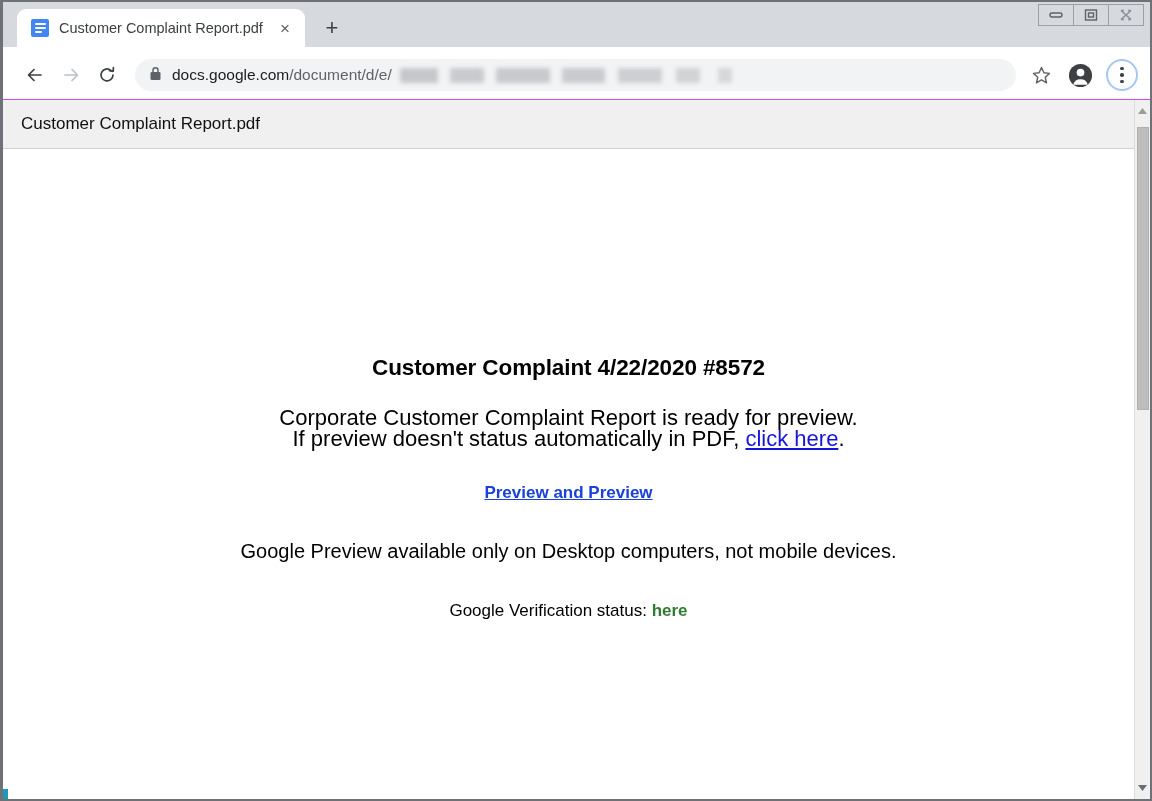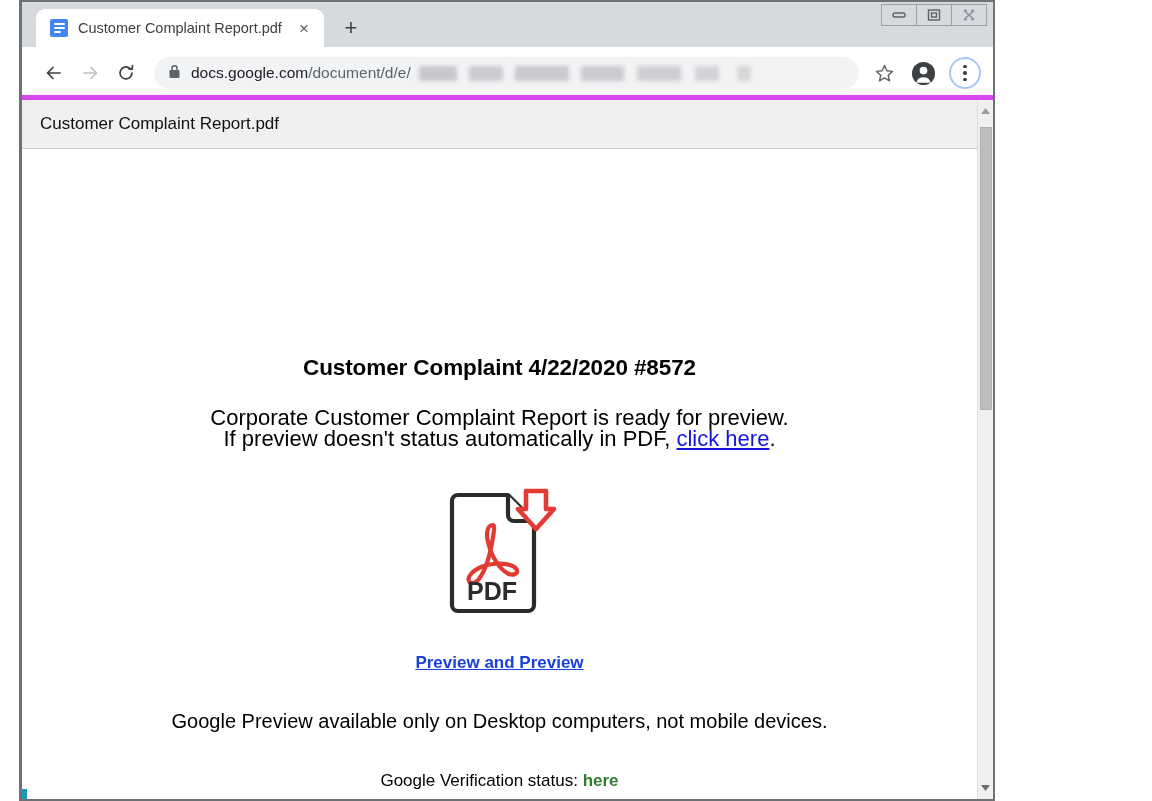--- a/index.html
+++ b/index.html
@@ -7,28 +7,27 @@
     margin: 0; padding: 0;
     width: 1152px; height: 801px;
     overflow: hidden;
     background: #ffffff;
     font-family: "Liberation Sans", sans-serif;
   }
 
   
   .window {
     position: relative;
-    width: 976px; height: 801px;
+    width: 1152px; height: 801px;
     background: #eab308;
     border-left: 3px solid #6e7277;
     border-top: 2px solid #6e7277;
     border-right: 2px solid #6e7277;
     border-bottom: 2px solid #6e7277;
     overflow: hidden;
-    margin-left: 19px;
   }
   .corner-accent {
     position: absolute;
     left: 0; bottom: 0;
     width: 5px; height: 10px;
     background: #1a9ab8;
     z-index: 40;
   }
 
   
@@ -116,21 +115,21 @@
   
   .toolbar {
     position: absolute;
     top: 45px; left: 0; right: 0;
     height: 53px;
     background: #ffffff;
     display: flex;
     align-items: center;
     padding: 4px 12px 0 16px;
     gap: 4px;
-    border-bottom: 5px solid #d946ef;
+    border-bottom: 1px solid #d946ef;
   }
   .navbtn {
     width: 32px; height: 32px;
     display: flex; align-items: center; justify-content: center;
     border-radius: 50%;
     flex: 0 0 32px;
   }
   .omnibox {
     flex: 1 1 auto;
     height: 32px;
@@ -387,35 +386,20 @@
   </div>
 
   <div class="content">
     <div class="doc">
 
       <h1 class="doc-heading">Customer Complaint 4/22/2020 #8572</h1>
 
       <p class="doc-line">Corporate Customer Complaint Report is ready for preview.</p>
       <p class="doc-line"><span>If preview doesn't status automatically in PDF, </span><a class="inline-link" href="#">click here</a><span>.</span></p>
 
-      <div class="pdf-wrap">
-        <svg width="116" height="132" viewBox="0 0 116 132">
-
-          <path d="M10 14 a6 6 0 0 1 6-6 H66 L92 34 V118 a6 6 0 0 1 -6 6 H16 a6 6 0 0 1 -6 -6 Z" fill="#ffffff" stroke="#2b2b2b" stroke-width="4.2" stroke-linejoin="round"></path>
-          <path d="M66 8 V28 a6 6 0 0 0 6 6 H92" fill="#ffffff" stroke="#2b2b2b" stroke-width="4.2" stroke-linejoin="round"></path>
-
-          <path d="M51 38 c-6 0 -7 9 -5 17 c2 9 7 19 12 25 c5 6 11 9 15 7 c4 -2 2 -7 -5 -9 c-8 -2 -20 -2 -29 2 c-9 4 -14 10 -12 14 c2 4 8 2 12 -5 c5 -8 9 -22 11 -33 c2 -11 3 -18 1 -18 Z" fill="none" stroke="#e23b33" stroke-width="4.2" stroke-linejoin="round" stroke-linecap="round"></path>
-
-          <text x="50" y="113" font-family="Liberation Sans, sans-serif" font-size="25" font-weight="bold" fill="#2b2b2b" text-anchor="middle">PDF</text>
-
-          <g>
-            <path d="M84 4 H104 V22 H112 L94 42 L76 22 H84 Z" fill="#ffffff" stroke="#e23b33" stroke-width="4.6" stroke-linejoin="round"></path>
-          </g>
-        </svg>
-      </div>
 
       <a class="expand-link" href="#">Preview and Preview</a>
 
       <div class="note-line">Google Preview available only on Desktop computers, not mobile devices.</div>
 
       <div class="status-line">
         <span>Google Verification status:</span>
         <span class="status-value">here</span>
       </div>
 

